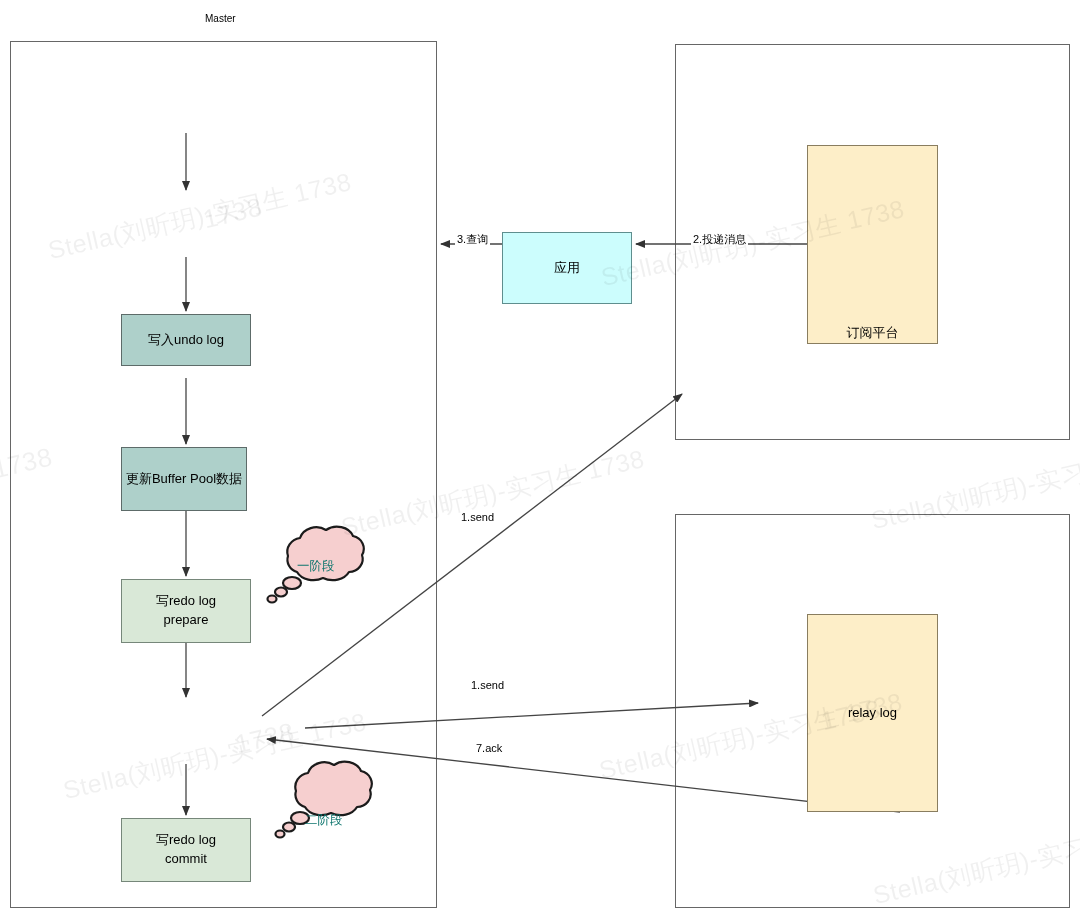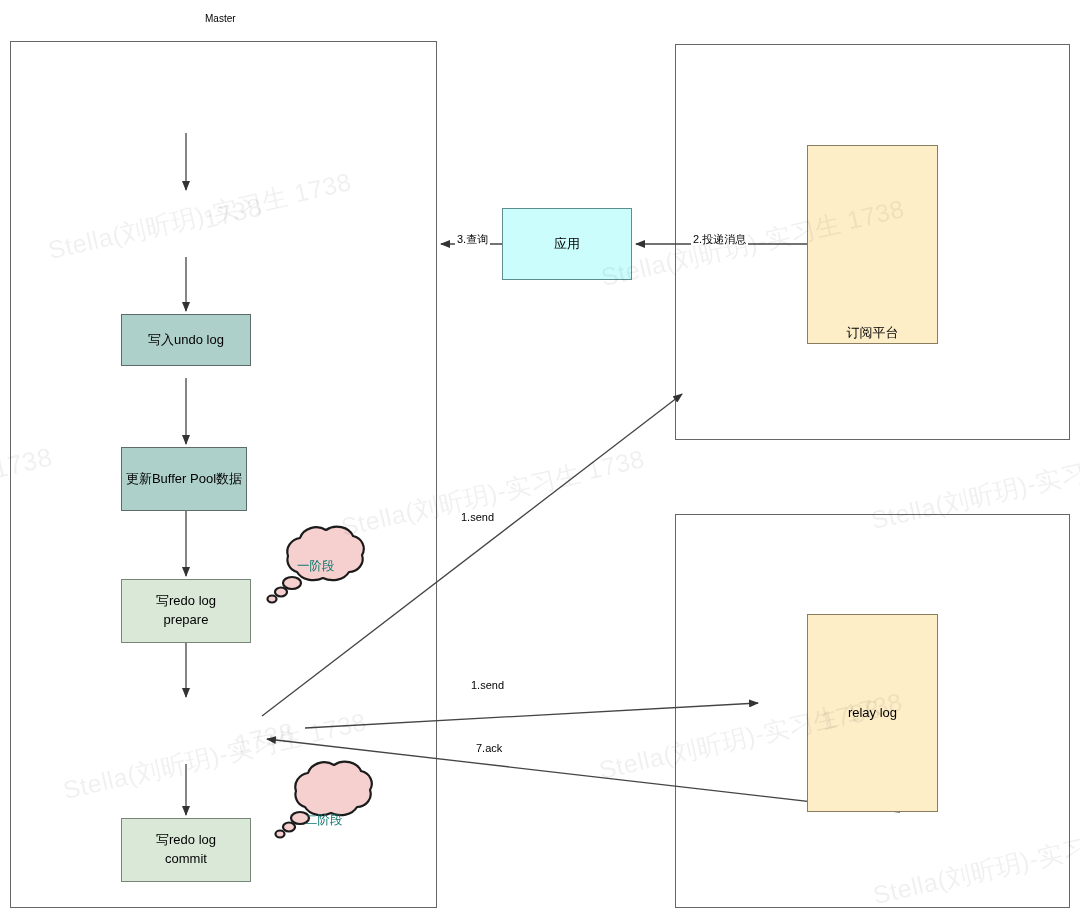--- a/index.html
+++ b/index.html
@@ -57,21 +57,21 @@
     justify-content: center;
     text-align: center;
     font-size: 13px;
     line-height: 1.45;
     z-index: 3;
     white-space: pre-line;
   }
   .node.teal   { background: #aed0ca; border-color: #5d6b69; }
   .node.green  { background: #d9e8d7; border-color: #76877a; }
   .node.yellow { background: #fdeec8; border-color: #897d5f; }
-  .node.cyan   { background: #ccfdfd; border-color: #5f8e8e; }
+  .node.cyan   { background: #ccfdfd; border-color: #5f8e8e; margin-top: 24px; }
 
   .node-label {
     display: block;
     white-space: pre-line;
   }
   .title-label {
     position: absolute;
     font-size: 10px;
     z-index: 4;
     white-space: nowrap;

